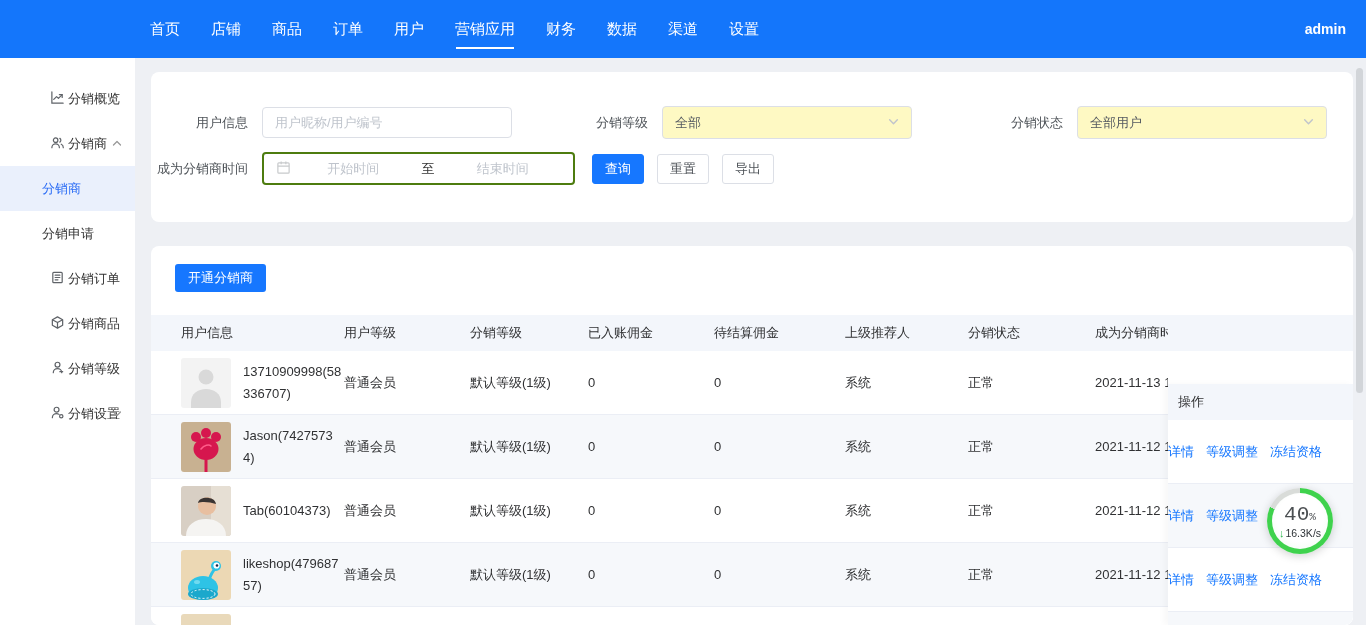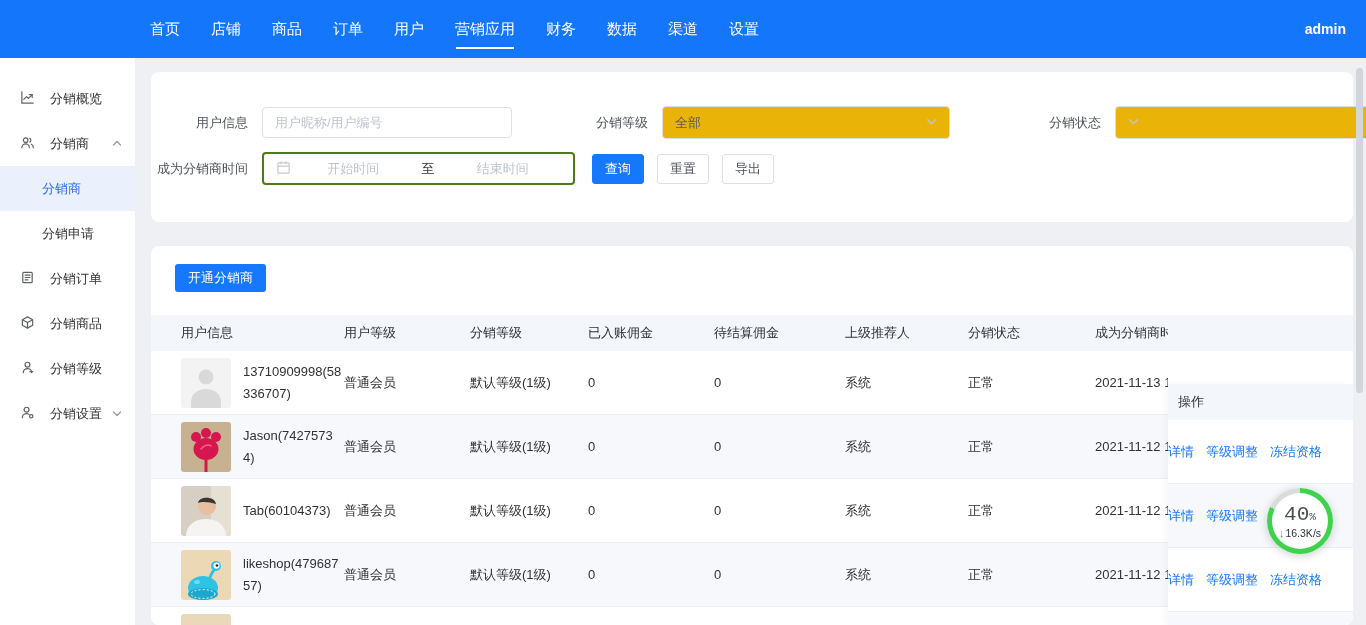--- a/index.html
+++ b/index.html
@@ -12,41 +12,41 @@
   }
   
   .navbar { position:absolute; top:0; left:0; right:0; height:58px; background:#1476fb; z-index:40; }
   .nav-items { position:absolute; left:150px; top:0; height:58px; display:flex; gap:31px; align-items:center; }
   .nav-item { color:#fff; font-size:15px; position:relative; cursor:pointer; white-space:nowrap; height:58px; line-height:58px; }
   .nav-item.active::after { content:""; position:absolute; left:1px; right:1px; bottom:9px; height:2px; background:#fff; }
   .nav-user { position:absolute; right:20px; top:0; height:58px; line-height:58px; color:#fff; font-size:14px; font-weight:bold; cursor:pointer; }
 
   
   .sidebar { position:absolute; top:58px; left:0; bottom:0; width:135px; background:#fff; padding-top:18px; z-index:30; }
-  .side-item { height:45px; display:flex; align-items:center; padding-left:20px; gap:15px; font-size:13px; color:#333; cursor:pointer; position:relative; }
+  .side-item { height:45px; display:flex; align-items:center; padding-left:20px; gap:3px; font-size:13px; color:#333; cursor:pointer; position:relative;margin-left:30px; }
   .side-item svg { flex:0 0 auto; }
   .side-chev { position:absolute; right:13px; top:50%; transform:translateY(-50%); }
   .side-sub { height:45px; display:flex; align-items:center; padding-left:42px; font-size:13px; color:#333; cursor:pointer; }
   .side-sub.active { background:#eaf0fc; color:#2a6cf5; }
 
   
   .card { position:absolute; background:#fff; border-radius:8px; }
   .filter-card { left:151px; top:72px; width:1202px; height:150px; }
   .table-card  { left:151px; top:246px; width:1202px; height:379px; }
 
   
   .f-row { position:absolute; left:0; height:33px; display:flex; align-items:center; }
   .f-row1 { top:34px; } .f-row2 { top:80px; }
   .f-label { display:inline-block; text-align:right; color:#4e5358; font-size:13px; flex:0 0 auto; }
   .lab1 { width:97px; margin-right:14px; }
   .text-input { width:250px; height:31px; border:1px solid #dcdfe6; border-radius:4px; padding:0 12px; font-size:13px; color:#333; outline:none; font-family:inherit; }
   .text-input::placeholder { color:#bfc4cc; }
   .lab2 { width:52px; margin-left:84px; margin-right:14px; }
   .lab3 { width:52px; margin-left:99px; margin-right:14px; }
-  .select { width:288px; height:33px; border:1px solid #dcdfe6; border-radius:4px; display:flex; align-items:center; padding:0 12px; color:#555a61; cursor:pointer; background:#eab308; }
+  .select { width:250px; height:33px; border:1px solid #dcdfe6; border-radius:4px; display:flex; align-items:center; padding:0 12px; color:#555a61; cursor:pointer; background:#fef9c3; }
   .select .sel-val { flex:1; }
   .daterange { width:313px; height:33px; border:2px solid #4d7c0f; border-radius:4px; display:flex; align-items:center; padding:0 12px; gap:4px; background:#fff; cursor:pointer; }
   .daterange .ph { color:#bfc4cc; text-align:center; flex:1; }
   .daterange .to { color:#333; flex:0 0 auto; padding:0 6px; }
   .btn { height:30px; border-radius:3px; border:1px solid #dcdfe6; background:#fff; color:#4e5358; font-size:13px; padding:0 12px; cursor:pointer; font-family:inherit; }
   .btn-primary { background:#1677ff; border-color:#1677ff; color:#ffffff; }
   .btn-search { margin-left:17px; } .btn-gap { margin-left:13px; }
 
   
   .add-btn { position:absolute; left:24px; top:18px; height:28px; background:#1677ff; color:#fff; border:none; border-radius:3px; font-size:13px; padding:0 13px; cursor:pointer; font-family:inherit; }
@@ -174,20 +174,21 @@
     <input class="text-input" type="text" placeholder="用户昵称/用户编号" style="">
     <label class="f-label lab2">分销等级</label>
     <div class="select">
       <span class="sel-val">全部</span>
       <span class="muted-icon"><svg width="11" height="11" viewBox="0 0 10 10" fill="none" stroke="#c0c4cc" stroke-width="1.3">
             <path d="M1.5 3.5L5 7l3.5-3.5" stroke-linecap="round" stroke-linejoin="round"></path>
           </svg></span>
     </div>
     <label class="f-label lab3">分销状态</label>
     <div class="select">
+      <span class="sel-val">全部用户</span>
       <span class="muted-icon"><svg width="11" height="11" viewBox="0 0 10 10" fill="none" stroke="#c0c4cc" stroke-width="1.3">
             <path d="M1.5 3.5L5 7l3.5-3.5" stroke-linecap="round" stroke-linejoin="round"></path>
           </svg></span>
     </div>
   </div>
   <div class="f-row f-row2">
     <label class="f-label lab1">成为分销商时间</label>
     <div class="daterange">
       <span><svg width="15" height="15" viewBox="0 0 16 16" fill="none" stroke="#c8cacc" stroke-width="1.3">
             <rect x="2" y="3" width="12" height="11" rx="1"></rect>

